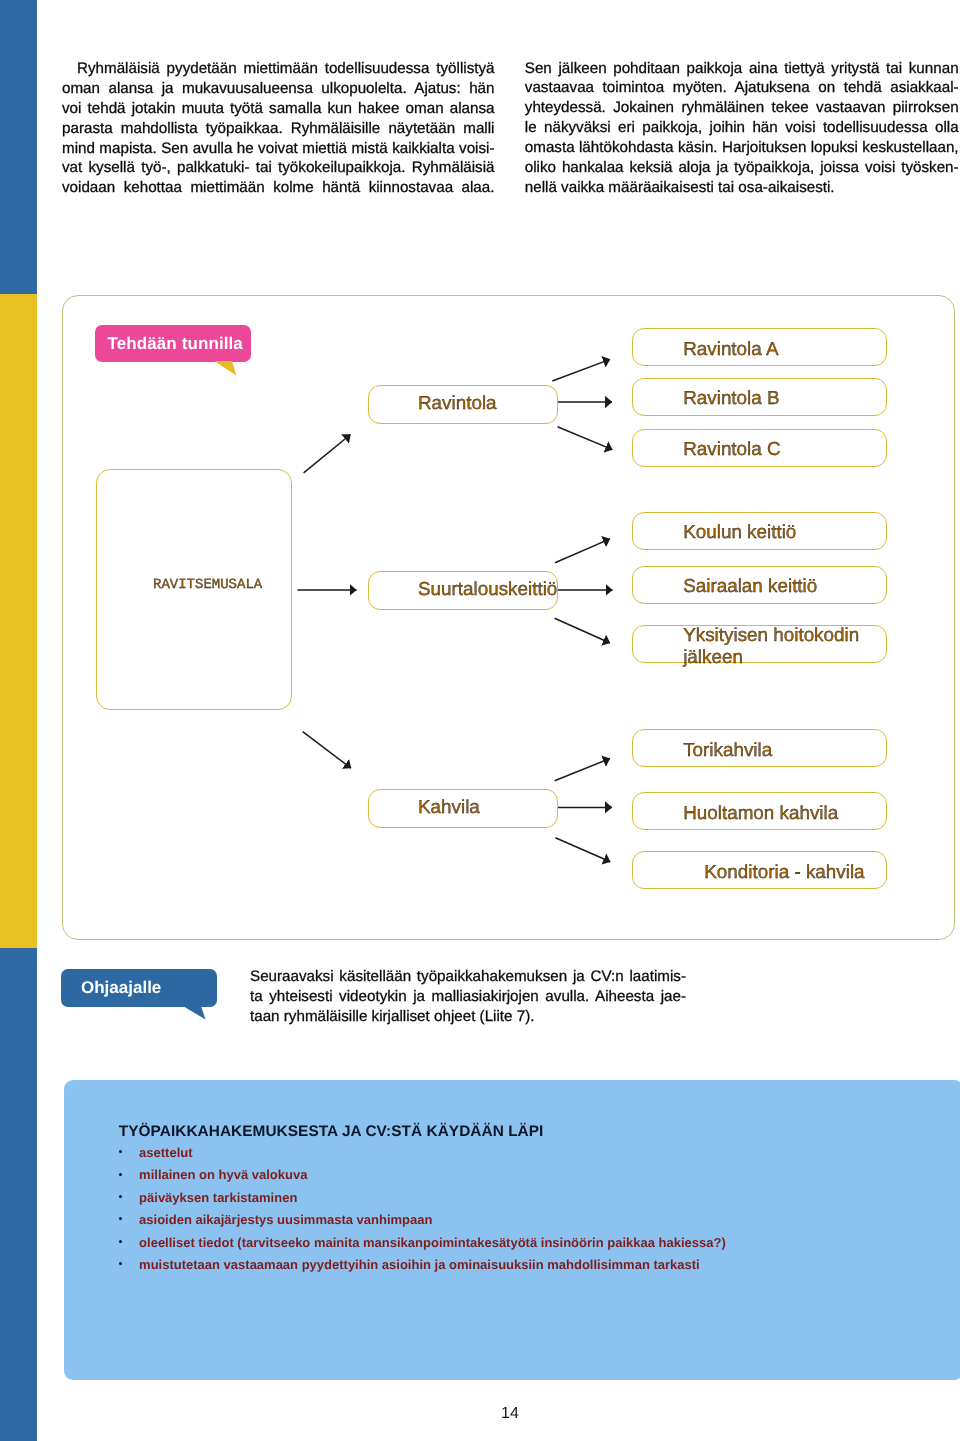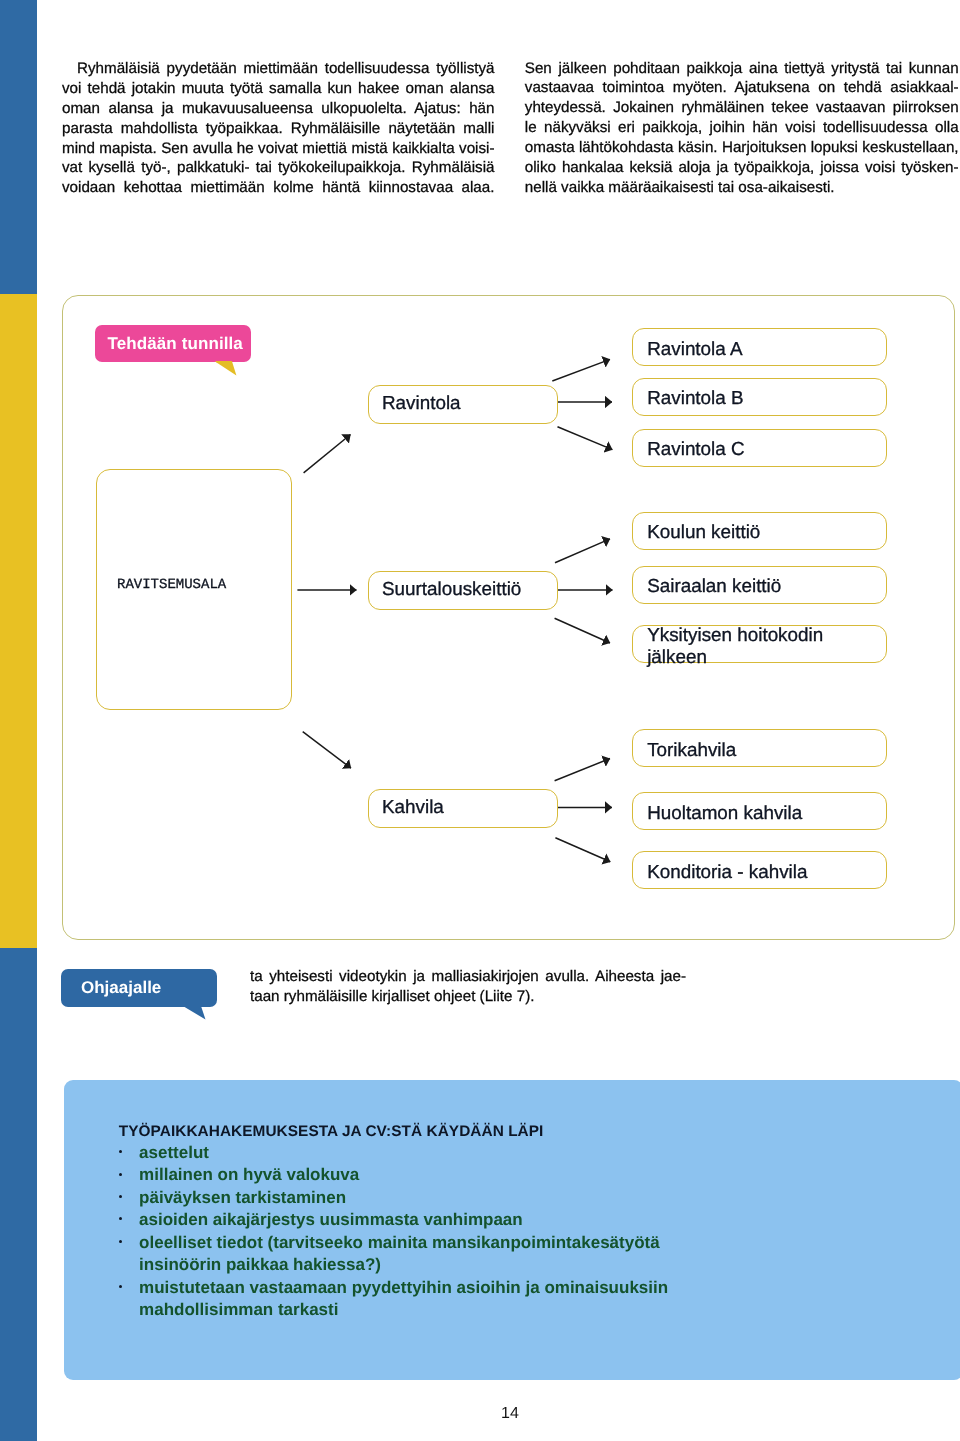--- a/index.html
+++ b/index.html
@@ -15,21 +15,21 @@
     .col{position:absolute;font-size:15.2px;color:#0a0a0a;width:432.5px;-webkit-text-stroke:0.28px #0a0a0a;}
   .col .ln{display:block;height:19.9px;line-height:19.9px;white-space:pre;}
   .col .j{text-align:justify;text-align-last:justify;white-space:normal;}
   .colL{left:62px;top:59px;}
   .colR{left:524.8px;top:58.5px;width:433.8px;}
   
   .diagram{position:absolute;left:61.7px;top:294.8px;width:893.2px;height:645px;border:1.3px solid #c3c075;border-radius:16px;box-sizing:border-box;}
   .page-number{position:absolute;left:62px;top:1405px;width:896px;text-align:center;font-size:16px;color:#141414;}
   
   .nbox{position:absolute;box-sizing:border-box;border:1.85px solid #d7ba39;border-radius:12px;background:#fff;
-        font-size:18.85px;color:#0f172a;display:flex;align-items:center;-webkit-text-stroke:0.3px #0a0a0a;}
+        font-size:18.85px;color:#a16207;display:flex;align-items:center;padding-left:36px;-webkit-text-stroke:0.3px #0a0a0a;}
   .nbox span{padding-left:13px;position:relative;top:1.5px;}
   .mid span{top:-1.5px;}
   #root-box{left:96px;top:469px;width:196px;height:241px;border-radius:14px;}
   #root-box span{padding-left:20px;font-size:14px;position:relative;top:-5px;font-family:Liberation Mono, monospace;}
   .mid{left:368px;width:190px;height:39px;}
   .leaf{left:631.7px;width:255px;height:38px;}
   .leaf span{padding-left:14.5px;}
   .arrows{position:absolute;left:0;top:0;pointer-events:none;}
   
   .badge{position:absolute;box-sizing:border-box;color:#fff;font-weight:bold;display:flex;align-items:center;}
@@ -40,35 +40,35 @@
   #badge-ohjaajalle{left:61px;top:969px;width:156px;height:38px;background:#2e68a3;border-radius:7px;font-size:17px;}
   #badge-ohjaajalle .bt{padding-left:20px;}
   
   .note{position:absolute;left:250px;top:966.5px;width:436px;font-size:15.2px;color:#0a0a0a;-webkit-text-stroke:0.28px #0a0a0a;}
   .note .ln{display:block;height:20.4px;line-height:20.4px;white-space:pre;}
   .note .j{text-align:justify;text-align-last:justify;white-space:normal;}
   
   .panel{position:absolute;left:64px;top:1080px;width:891px;height:299.7px;background:#8cc2ef;border-radius:9px;padding-left:8px;}
   .panel .title{position:absolute;left:54.8px;top:42.8px;font-size:15.4px;font-weight:bold;color:#0d1626;letter-spacing:0.05px;white-space:nowrap;}
   .panel ul{position:absolute;left:55.1px;top:61.9px;margin:0;padding:0;list-style:none;width:625px;}
-  .panel li{position:relative;font-size:17px;font-weight:bold;color:#14532d;line-height:22.43px;padding-left:20px;}
+  .panel li{position:relative;font-size:13px;font-weight:bold;color:#7f1d1d;line-height:22.43px;padding-left:20px;}
   .panel li::before{content:"";position:absolute;left:0.3px;top:8.2px;width:3.0px;height:3.0px;border-radius:50%;background:#0d1626;}
 </style>
 </head>
 <body>
 
 <div class="page">
   <div class="edge edge-blue-top"></div>
   <div class="edge edge-yellow"></div>
   <div class="edge edge-blue-bot"></div>
 
   <div class="col colL" id="left-col">
       <span class="ln j" style="text-indent:15px">Ryhmäläisiä pyydetään miettimään todellisuudessa työllistyä</span>
+      <span class="ln j">oman alansa ja mukavuusalueensa ulkopuolelta. Ajatus: hän</span>
       <span class="ln j">voi tehdä jotakin muuta työtä samalla kun hakee oman alansa</span>
-      <span class="ln j">oman alansa ja mukavuusalueensa ulkopuolelta. Ajatus: hän</span>
       <span class="ln j">parasta mahdollista työpaikkaa. Ryhmäläisille näytetään malli</span>
       <span class="ln j">mind mapista. Sen avulla he voivat miettiä mistä kaikkialta voisi-</span>
       <span class="ln j">vat kysellä työ-, palkkatuki- tai työkokeilupaikkoja. Ryhmäläisiä</span>
       <span class="ln j">voidaan kehottaa miettimään kolme häntä kiinnostavaa alaa.</span>
     </div>
   <div class="col colR" id="right-col">
       <span class="ln j">Sen jälkeen pohditaan paikkoja aina tiettyä yritystä tai kunnan</span>
       <span class="ln j">vastaavaa toimintoa myöten. Ajatuksena on tehdä asiakkaal-</span>
       <span class="ln j">yhteydessä. Jokainen ryhmäläinen tekee vastaavan piirroksen</span>
       <span class="ln j">le näkyväksi eri paikkoja, joihin hän voisi todellisuudessa olla</span>
@@ -132,40 +132,41 @@
       </div>
       <div class="nbox mid" style="top: 788.6px;">
         <span>Kahvila</span>
       </div>
       <div class="nbox leaf" style="top: 729.2px;">
         <span>Torikahvila</span>
       </div>
       <div class="nbox leaf" style="top: 792.4px;">
         <span>Huoltamon kahvila</span>
       </div>
-      <div class="nbox leaf" style="top: 851px;">
+      <div class="nbox leaf" style="top: 851px; justify-content: center;">
         <span>Konditoria - kahvila</span>
       </div>
     </div>
 
   <div class="badge" id="badge-tunnilla">
     <span class="bt">Tehdään tunnilla</span>
     <svg class="tail" style="left:120px;top:36.6px;width:24px;height:16px" viewBox="0 0 24 16">
       <path d="M 0 0 L 16.9 0 L 21.4 14.6 L 1.2 1.2 z" fill="#e4bd25"></path>
     </svg>
   </div>
 
   <div class="badge" id="badge-ohjaajalle">
     <span class="bt">Ohjaajalle</span>
     <svg class="tail" style="left:122px;top:37px;width:26px;height:15px" viewBox="0 0 26 15">
       <path d="M 0 0 L 18 0 L 22.5 13.5 L 2 1.2 z" fill="#2e68a3"></path>
     </svg>
   </div>
 
   <div class="note" id="note-block">
+      <span class="ln j">Seuraavaksi käsitellään työpaikkahakemuksen ja CV:n laatimis-</span>
       <span class="ln j">ta yhteisesti videotykin ja malliasiakirjojen avulla. Aiheesta jae-</span>
       <span class="ln">taan ryhmäläisille kirjalliset ohjeet (Liite 7).</span>
     </div>
 
   <div class="panel">
     <div class="title">TYÖPAIKKAHAKEMUKSESTA JA CV:STÄ KÄYDÄÄN LÄPI</div>
     <ul id="panel-bullets">
         <li>asettelut</li>
         <li>millainen on hyvä valokuva</li>
         <li>päiväyksen tarkistaminen</li>

